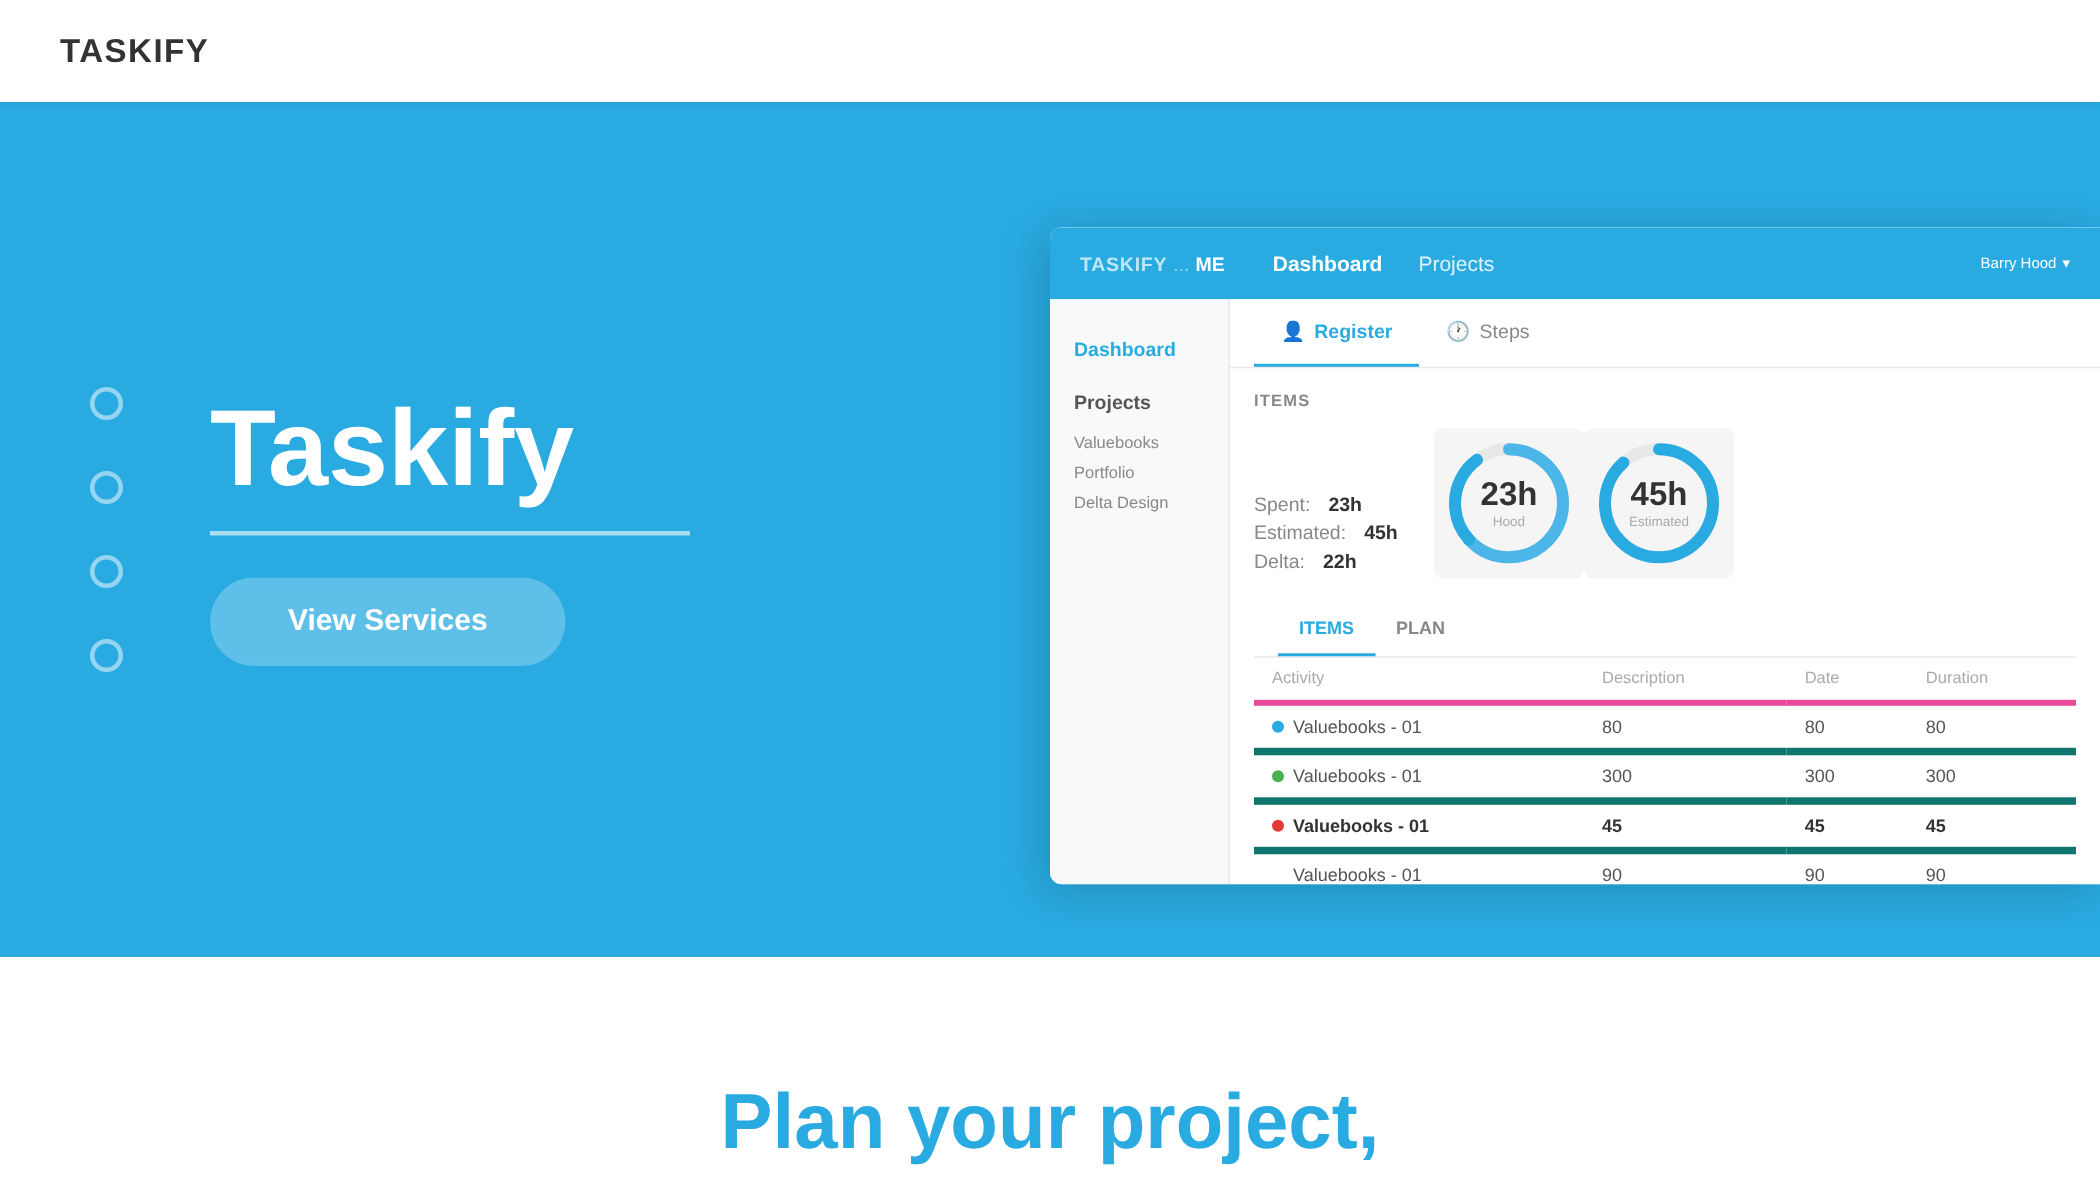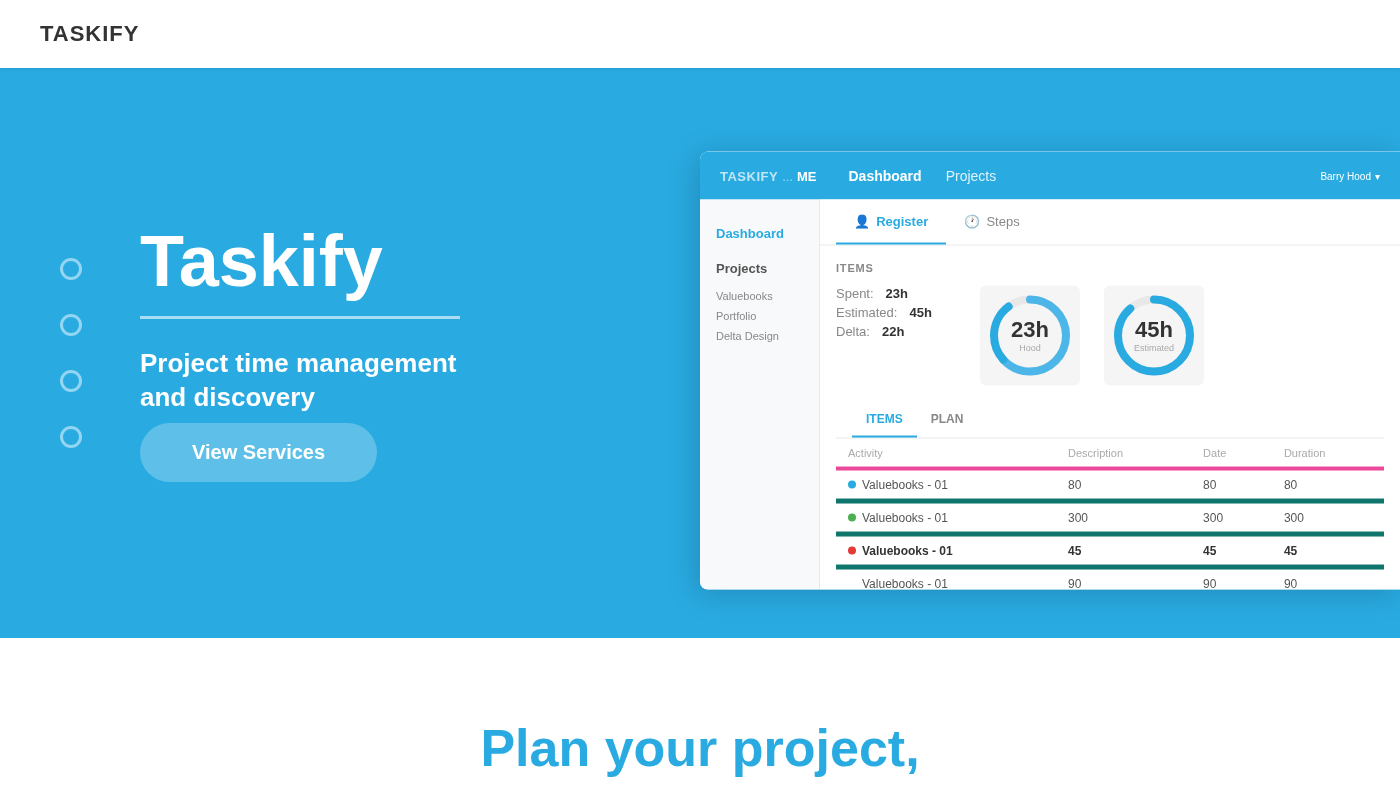--- a/index.html
+++ b/index.html
@@ -228,23 +228,23 @@
     }
     .items-label {
       font-size: 11px;
       font-weight: 700;
       color: #888;
       letter-spacing: 0.8px;
       margin-bottom: 12px;
     }
     .stats-row {
       display: flex;
-      gap: 24px;
+      gap: 0;
       margin-bottom: 16px;
-      align-items: flex-start;
+      align-items: flex-end;
     }
     .stats-text {
       min-width: 120px;
     }
     .stats-text-item {
       display: flex;
       gap: 12px;
       font-size: 13px;
       color: #555;
       margin-bottom: 4px;
@@ -356,23 +356,20 @@
   <div class="hero-circles">
     <div class="hero-circle"></div>
     <div class="hero-circle"></div>
     <div class="hero-circle"></div>
     <div class="hero-circle"></div>
   </div>
 
   <div class="hero-left">
     <h1 class="hero-title">Taskify</h1>
     <div class="hero-underline"></div>
-    <h2 class="hero-subtitle">
-      Project time management<br>and discovery
-    </h2>
     <button class="hero-btn">View Services</button>
   </div>
 
   <div class="app-window">
 
     <div class="app-topbar">
       <span class="app-topbar-brand">TASKIFY</span>
       <span class="app-topbar-dots">...</span>
       <span class="app-topbar-me">ME</span>
       <div class="app-topbar-nav">

